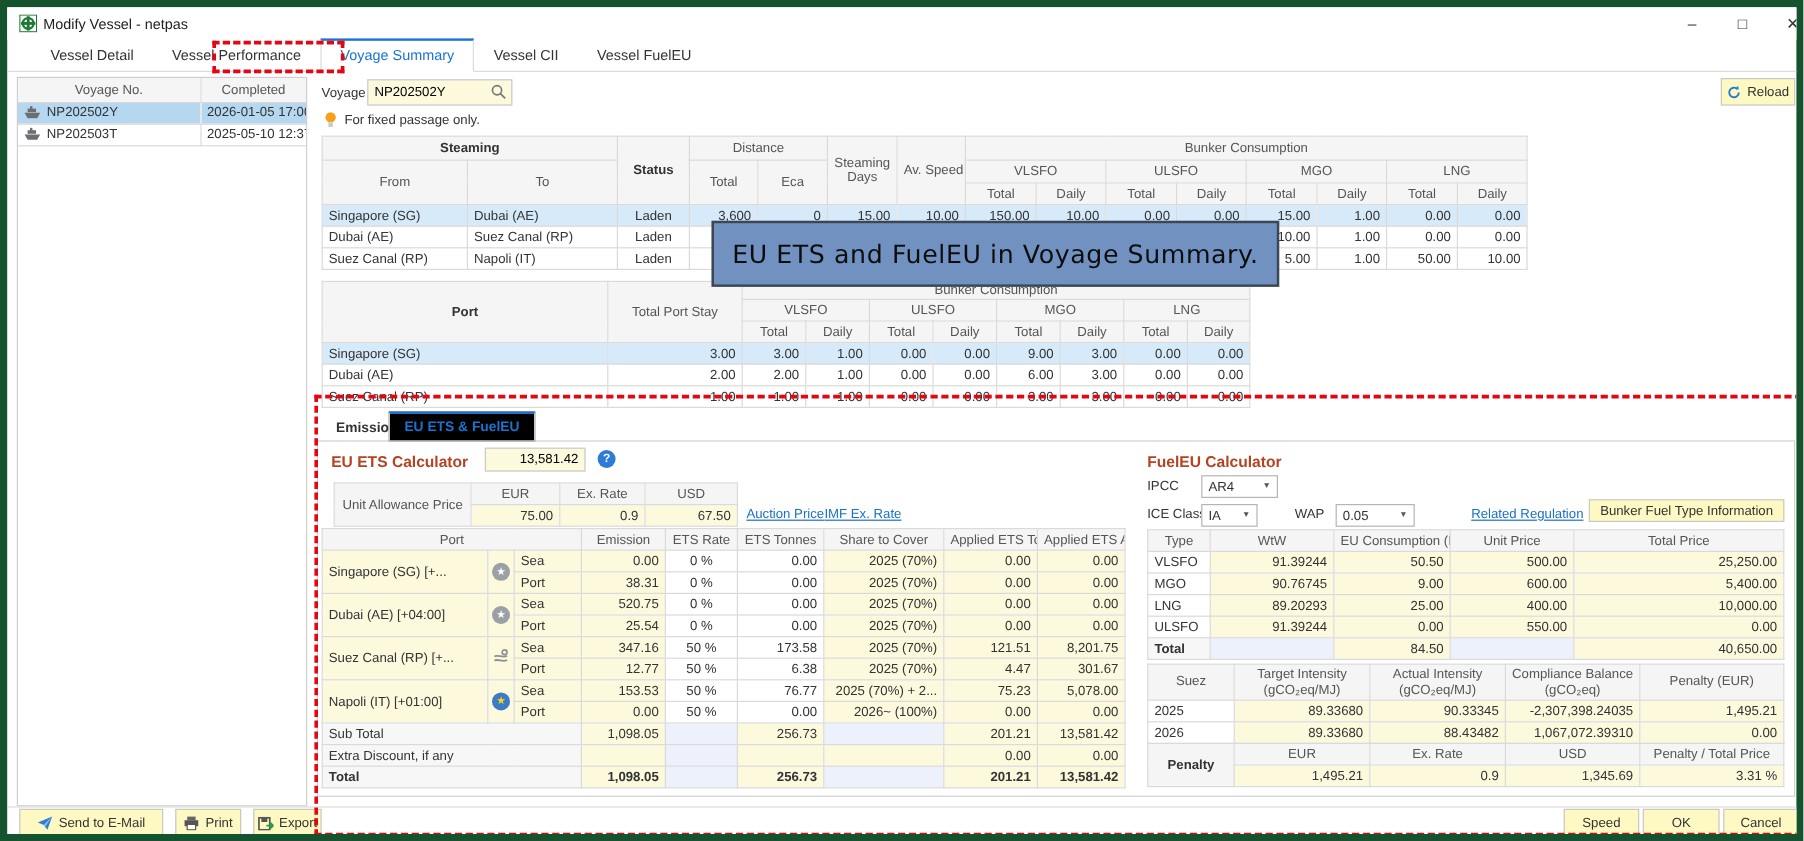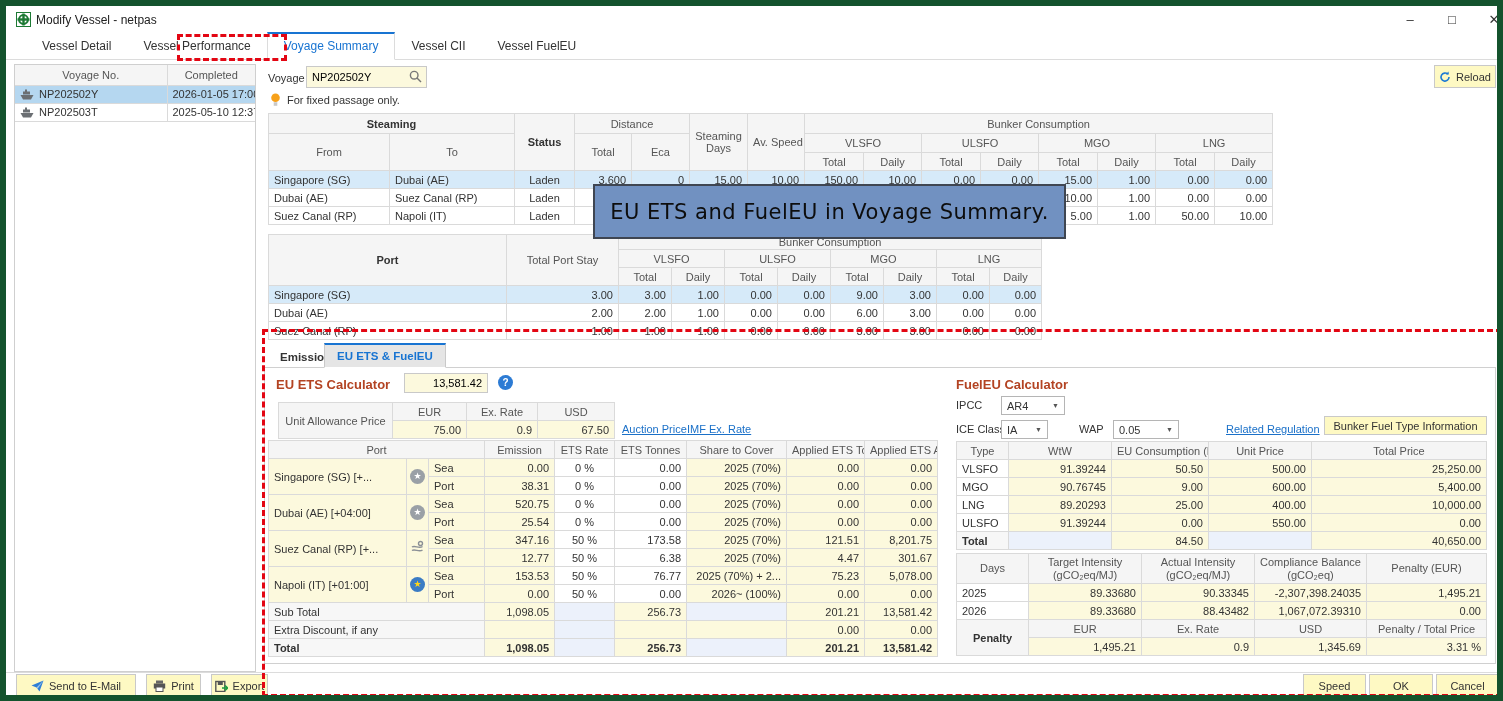--- a/index.html
+++ b/index.html
@@ -43,21 +43,21 @@
   .reload-btn,.btn { border:1px solid #c9c9c9; background:#fef9c3; font-size:11px; color:#333; display:inline-flex; align-items:center; justify-content:center; gap:5px; cursor:default; }
 
   
   .overlay-box { left:587px; top:178px; width:473px; height:55px; background:#7191c1; border:2px solid #3f4652; z-index:50; display:flex; align-items:center; justify-content:center; font-family:"DejaVu Sans",sans-serif; font-size:21px; color:#0d0d0d; letter-spacing:0.5px; }
 
   
   .red-dash { border:3px dashed #e30613; z-index:60; pointer-events:none; }
 
   
   .btab { position:absolute; font-weight:bold; font-size:11.5px; padding:5px 12px; }
-  .btab.selected { color:#1874d2; border:1px solid #c9c9c9; border-top:2px solid #1874d2; border-bottom:1px solid #fff; background:#e5e5e5; z-index:5; }
+  .btab.selected { color:#1874d2; border:1px solid #c9c9c9; border-top:2px solid #1874d2; border-bottom:1px solid #fff; background:#000000; z-index:5; }
   .panel-box { left:258px; top:361px; width:1232px; height:297px; border:1px solid #d0d0d0; background:#fff; }
 
   .sec-title { font-weight:bold; font-size:13px; color:#b34322; }
   a.lnk { color:#1a70c8; text-decoration:underline; font-size:11px; cursor:pointer; }
 
   .help-icon { display:inline-flex; width:15px; height:15px; border-radius:50%; background:#2c7bd4; color:#fff; font-size:10px; font-weight:bold; align-items:center; justify-content:center; }
   .bulb { display:inline-block; }
 
   .select-box { border:1px solid #b5b5b5; background:#fff; height:19px; display:inline-flex; align-items:center; justify-content:space-between; padding:0 5px; font-size:11px; }
   .caret { font-size:7px; color:#555; margin-left:6px; }
@@ -584,21 +584,21 @@
     <colgroup>
         <col style="width:72px">
         <col style="width:113px">
         <col style="width:113px">
         <col style="width:112px">
         <col style="width:120px">
       </colgroup>
     <thead>
         <tr>
           <th class="hdr">
-            <span class="l2">Days</span>
+            <span class="l2">Suez</span>
           </th>
           <th class="hdr">
             <span class="l2">Target Intensity</span>
             <span class="l2">(gCO₂eq/MJ)</span>
           </th>
           <th class="hdr">
             <span class="l2">Actual Intensity</span>
             <span class="l2">(gCO₂eq/MJ)</span>
           </th>
           <th class="hdr">

